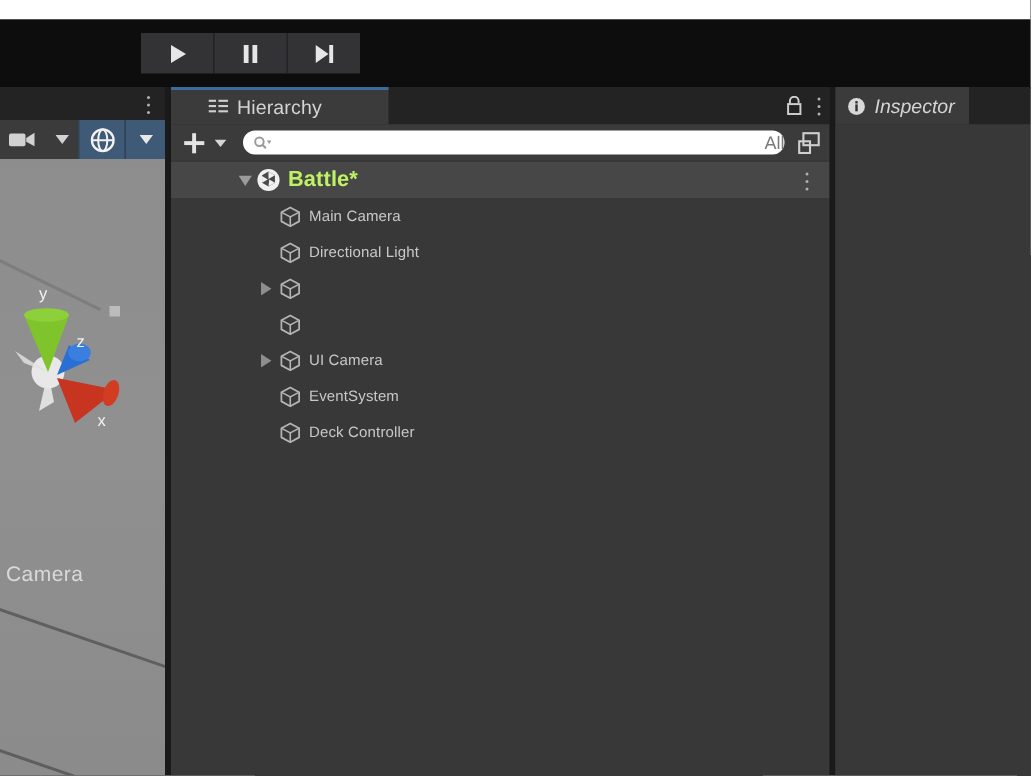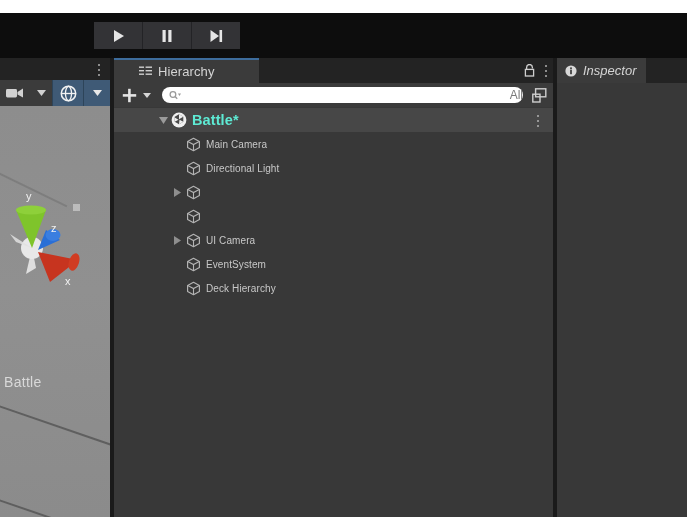--- a/index.html
+++ b/index.html
@@ -260,21 +260,21 @@
     flex: 0 0 18px;
   }
   .tree-label {
     font-size: 10px;
     color: #c8c8c8;
     margin-left: 4px;
     letter-spacing: .1px;
     white-space: nowrap;
   }
   .tree-row.scene-row .tree-label {
-    color: #5eead4;
+    color: #bef264;
     font-weight: bold;
     font-size: 14.5px;
   }
   .row-kebab {
     position: absolute;
     right: 14px; top: 5px;
     cursor: pointer;
   }
 
   
@@ -424,21 +424,21 @@
           <polygon points="36,66 76,74 48,96" fill="#c7341f"></polygon>
           <ellipse cx="72" cy="76" rx="5" ry="9" fill="#d13c22" transform="rotate(18 72 76)"></ellipse>
 
           <rect x="71" y="18" width="7" height="7" fill="#cfcfcf" opacity="0.7"></rect>
         </svg>
         <span class="gizmo-label" style="left:24px; top:4px;">y</span>
         <span class="gizmo-label" style="left:49px; top:36px;">z</span>
         <span class="gizmo-label" style="left:63px; top:89px;">x</span>
       </div>
 
-      <span class="persp-label">Battle</span>
+      <span class="persp-label">Camera</span>
     </div>
   </div>
 
   <div class="divider-v" style="left:110px;"></div>
 
   <div class="hierarchy-panel">
 
     <div class="hier-tabbar">
       <div class="hier-tab">
         <svg width="13" height="12" viewBox="0 0 13 12">
@@ -605,21 +605,21 @@
           <div class="tree-row">
             <div style="width: 56px;"></div>
             <div class="tree-twisty"></div>
             <div class="tree-icon">
               <svg width="15" height="15" viewBox="0 0 16 16">
                 <path d="M8 1.4 L14.3 4.8 L14.3 11.3 L8 14.7 L1.7 11.3 L1.7 4.8 Z" fill="none" stroke="#b4b4b4" stroke-width="1.25" stroke-linejoin="round"></path>
                 <path d="M1.9 4.9 L8 8.1 L14.1 4.9" fill="none" stroke="#b4b4b4" stroke-width="1.15"></path>
                 <line x1="8" y1="8.1" x2="8" y2="14.6" stroke="#b4b4b4" stroke-width="1.15"></line>
               </svg>
             </div>
-            <span class="tree-label">Deck Hierarchy</span>
+            <span class="tree-label">Deck Controller</span>
           </div>
         </div>
     </div>
   </div>
 
   <div class="divider-v" style="left:553px;"></div>
 
   <div class="inspector-panel">
     <div class="insp-tabbar">
       <div class="insp-tab">

